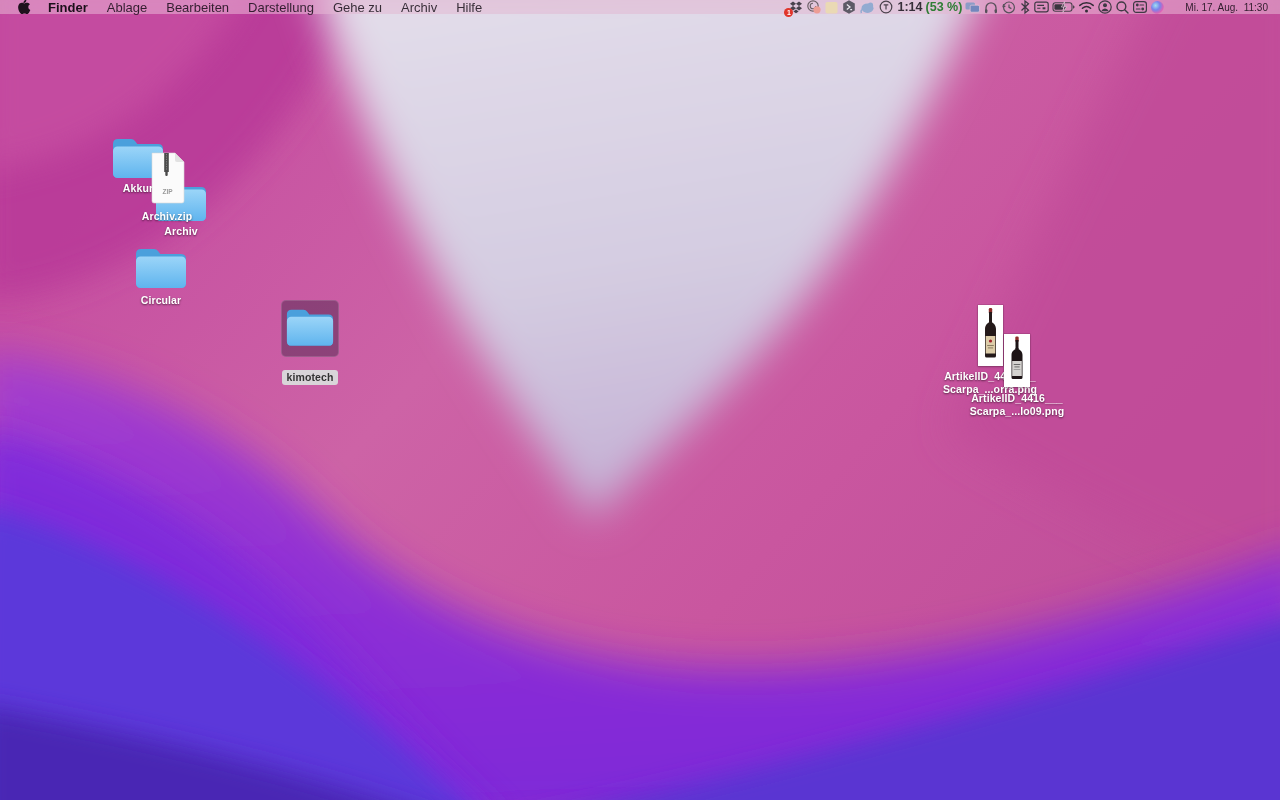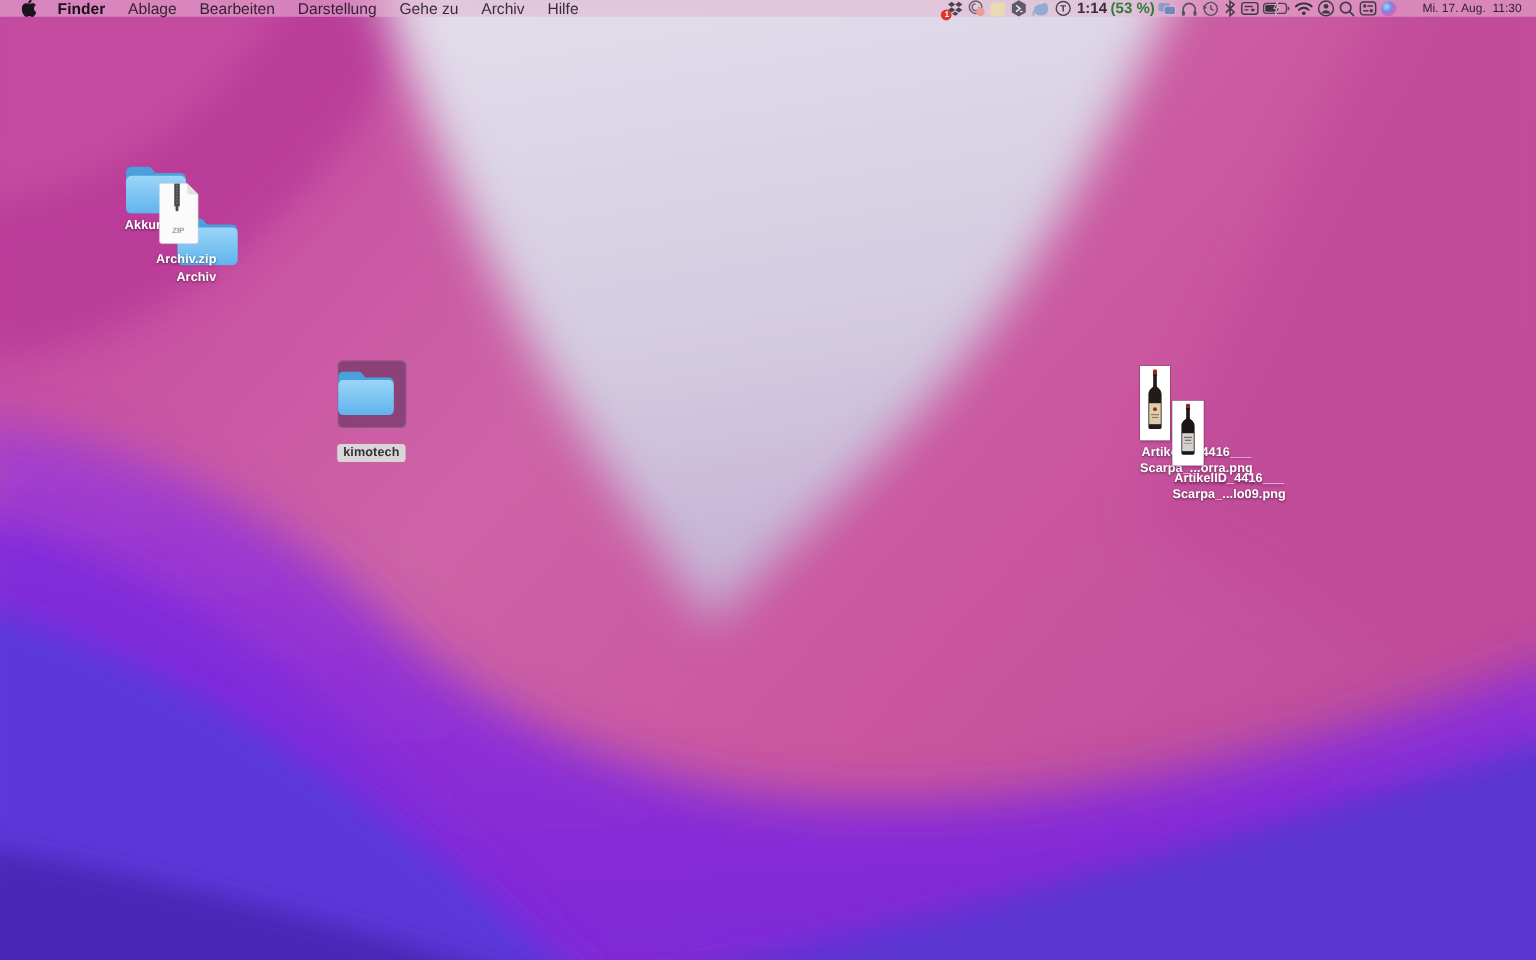--- a/index.html
+++ b/index.html
@@ -20,21 +20,21 @@
   .st svg{display:block;}
   .badge{position:absolute;left:-4px;bottom:2px;width:9px;height:9px;border-radius:50%;
          background:#e0352b;color:#fff;font-size:7px;font-weight:bold;line-height:9px;
          text-align:center;}
   .timerwrap{display:flex;align-items:center;gap:3px;}
   .t-time{font-size:12.5px;font-weight:bold;color:#352e38;}
   .t-pct{font-size:12.5px;font-weight:bold;color:#2e7d35;}
   .clock{font-size:10px;color:rgba(10,5,12,.82);white-space:pre;margin-left:18px;}
 
   
-  .dicon{position:absolute;display:flex;flex-direction:column;align-items:flex-start;z-index:5;}
+  .dicon{position:absolute;display:flex;flex-direction:column;align-items:center;z-index:5;}
   .dlabel{margin-top:4px;font-size:10.5px;font-weight:bold;color:#fff;text-align:center;
           line-height:12.5px;letter-spacing:.1px;white-space:nowrap;
           text-shadow:0 1px 2px rgba(0,0,0,.55);}
   .thumb{background:#fff;box-shadow:0 0 0 .5px rgba(0,0,0,.18),0 1px 2px rgba(0,0,0,.25);}
   .sel-box{position:absolute;left:281px;top:300px;width:58px;height:57px;z-index:4;
            background:rgba(52,28,60,.42);border:1px solid rgba(255,255,255,.14);
            border-radius:5px;box-sizing:border-box;}
   .sel-label{background:#d9d5d9;color:#333;border-radius:3px;padding:1px 5px;
              text-shadow:none;font-weight:bold;}
 </style>
@@ -260,20 +260,26 @@
       <path d="M3,1 h23 l9,9 v39 q0,2 -2,2 H5 q-2,0 -2,-2 Z" fill="#fbfbfb" stroke="#d8d8d8" stroke-width=".6"></path>
       <path d="M26,1 l9,9 h-7 q-2,0 -2,-2 Z" fill="#e2e2e2"></path>
       <rect x="15.2" y="1" width="4.6" height="19" fill="#4b4b4b"></rect>
       <path d="M17.5,2 v16" stroke="#8f8f8f" stroke-width=".8" stroke-dasharray="1.2 1.2"></path>
       <rect x="16.3" y="19.5" width="2.4" height="4.5" rx="1" fill="#4b4b4b"></rect>
       <text x="18.5" y="42" font-size="6.5" font-weight="bold" fill="#9a9a9a" text-anchor="middle" font-family="Liberation Sans, sans-serif">ZIP</text>
     </svg>
     <div class="dlabel" style="margin-top:6px">Archiv.zip</div>
   </div>
 
+  <div class="dicon" style="left:127px;top:245px;width:68px;z-index:5">
+    <svg width="52" height="43">
+        <use href="#sym-folder"></use>
+      </svg>
+    <div class="dlabel" style="margin-top:6px">Circular</div>
+  </div>
 
   <div class="sel-box"></div>
   <div class="dicon" style="left:281px;top:306px;width:58px;z-index:5">
     <svg width="48" height="40" viewBox="0 0 52 43">
         <use href="#sym-folder"></use>
       </svg>
     <div class="dlabel sel-label" style="margin-top:24px">kimotech</div>
   </div>
 
 

